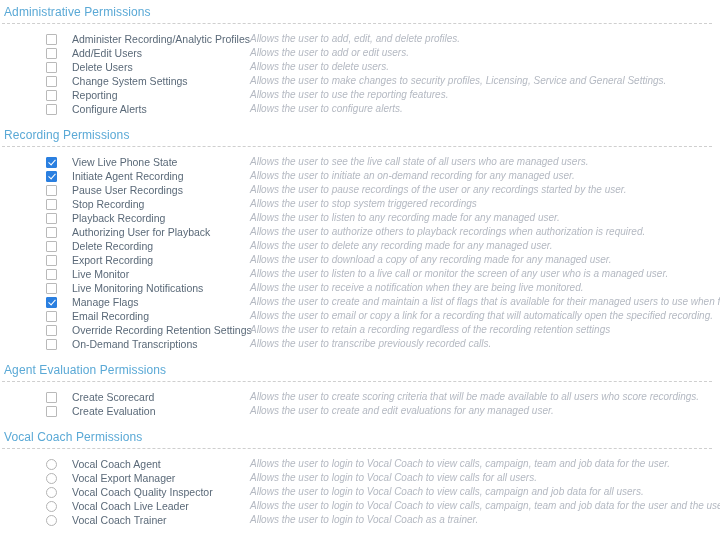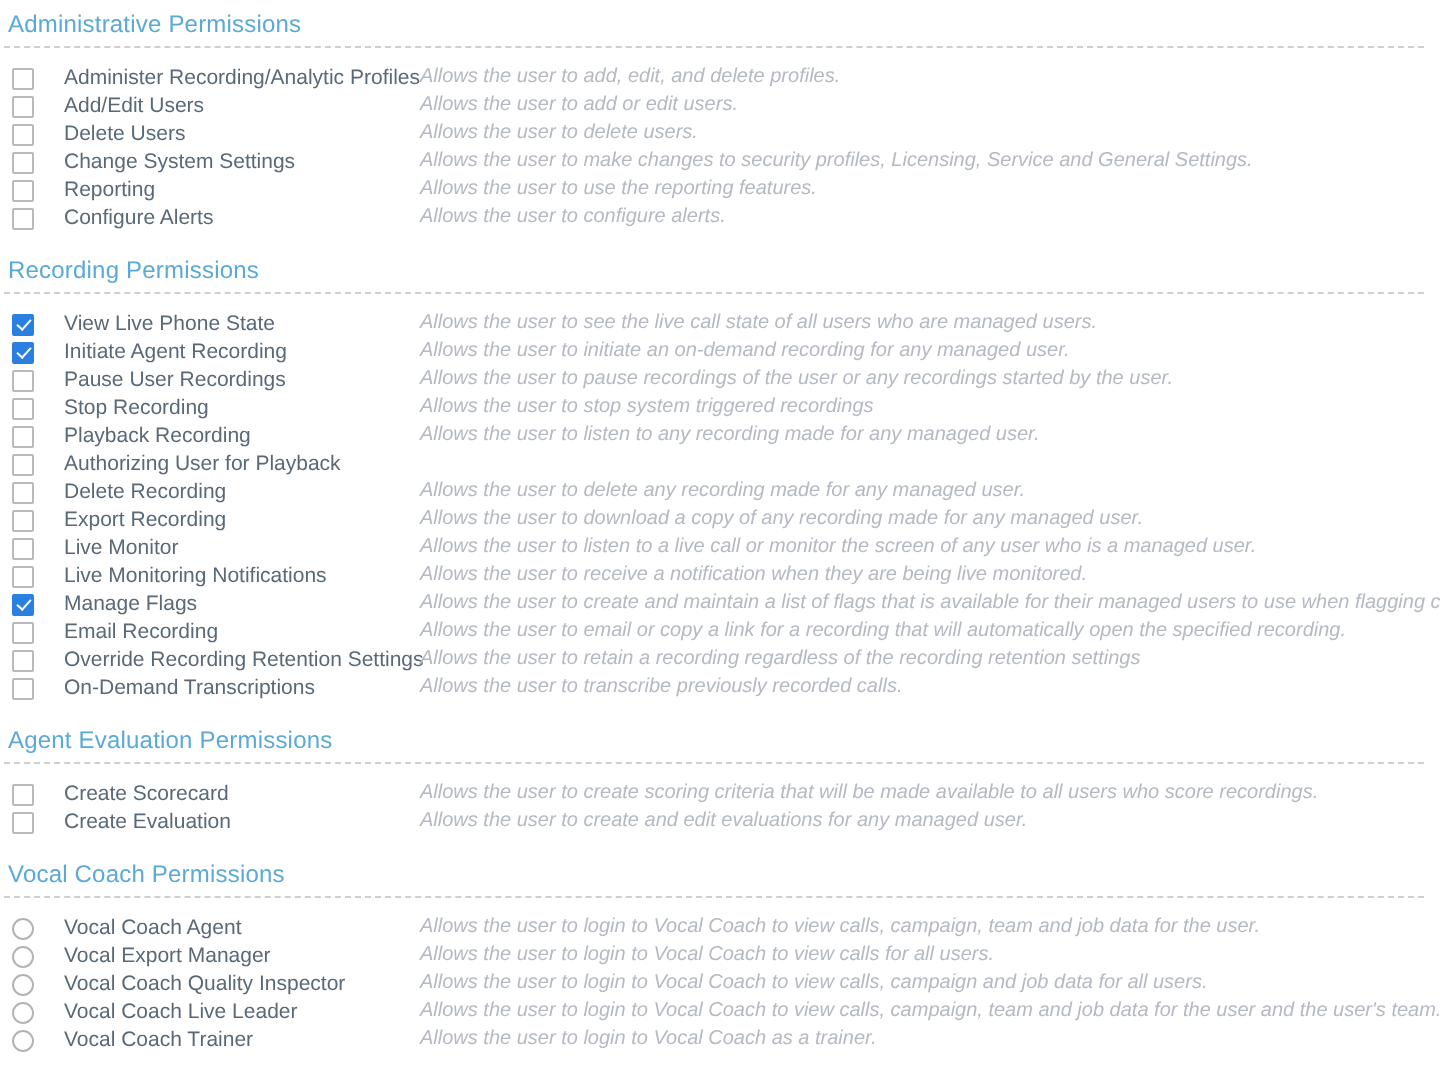--- a/index.html
+++ b/index.html
@@ -30,20 +30,21 @@
     line-height: 14px;
   }
   .section-rule {
     height: 0;
     border-top: 1px dashed #cfcfcf;
     margin: 1px 8px 0 2px;
   }
   .rows {
     padding-top: 8px;
     padding-bottom: 7px;
+    padding-left: 40px;
   }
   .perm-row {
     display: flex;
     align-items: flex-start;
     height: 14px;
     line-height: 14px;
   }
   .ctrl-cell {
     width: 32px;
     min-width: 32px;
@@ -200,20 +201,21 @@
               <span class="cb" role="checkbox" aria-checked="false"></span>
             </div>
             <div class="label-cell">Playback Recording</div>
             <div class="desc-cell">Allows the user to listen to any recording made for any managed user.</div>
           </div>
           <div class="perm-row">
             <div class="ctrl-cell">
               <span class="cb" role="checkbox" aria-checked="false"></span>
             </div>
             <div class="label-cell">Authorizing User for Playback</div>
+            <div class="desc-cell">Allows the user to authorize others to playback recordings when authorization is required.</div>
           </div>
           <div class="perm-row">
             <div class="ctrl-cell">
               <span class="cb" role="checkbox" aria-checked="false"></span>
             </div>
             <div class="label-cell">Delete Recording</div>
             <div class="desc-cell">Allows the user to delete any recording made for any managed user.</div>
           </div>
           <div class="perm-row">
             <div class="ctrl-cell">

